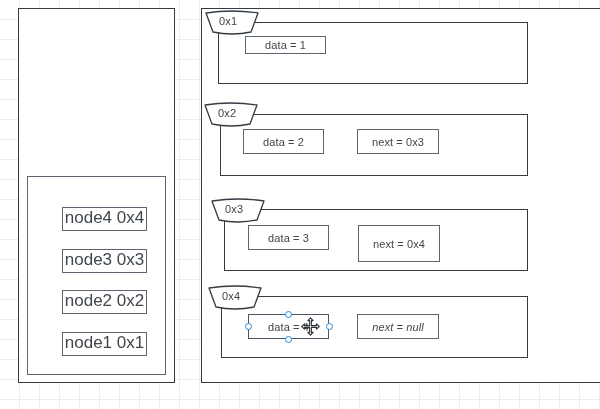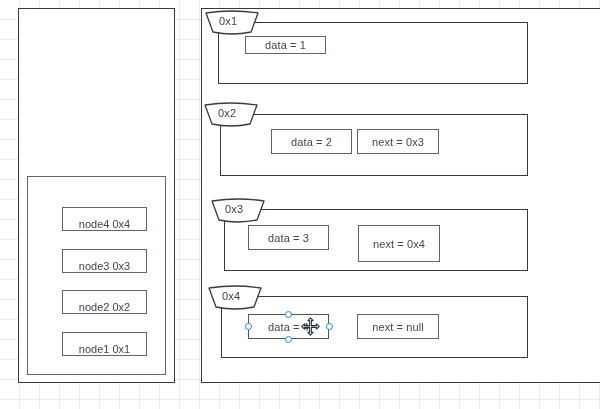--- a/index.html
+++ b/index.html
@@ -42,24 +42,24 @@
     font-size: 11px;
     letter-spacing: 0.1px;
     white-space: nowrap;
   }
   .stack-item {
     position: absolute;
     box-sizing: border-box;
     border: 1.5px solid #5c6670;
     background: #ffffff;
     display: flex;
-    align-items: flex-end;
+    align-items: flex-start;
     justify-content: center;
     color: #40464d;
-    font-size: 11px;
+    font-size: 17px;
     white-space: nowrap;
   }
   
   .addr-tab {
     position: absolute;
     width: 54px;
     height: 26px;
   }
   .addr-tab svg {
     position: absolute;
@@ -134,21 +134,21 @@
     <span>data = 1</span>
   </div>
   <div class="addr-tab" style="left:205px; top:11px;">
     <svg width="54" height="26" viewBox="0 0 54 26">
       <path d="M1 2 Q27 -2 53 2 L46 21 Q27 25 8 21 Z" fill="#ffffff" stroke="#343b43" stroke-width="1.3" stroke-linejoin="round"></path>
     </svg>
     <div class="addr-label">0x1</div>
   </div>
 
   <div class="shape-box" style="left:220px; top:114px; width:308px; height:62px;"></div>
-  <div class="inner-box" style="left:243px; top:129px; width:81px; height:25px;margin-left:28px;">
+  <div class="inner-box" style="left:243px; top:129px; width:81px; height:25px;">
     <span>data = 2</span>
   </div>
   <div class="inner-box" style="left:357px; top:129px; width:82px; height:25px;">
     <span>next = 0x3</span>
   </div>
   <div class="addr-tab" style="left:204px; top:103px;">
     <svg width="54" height="26" viewBox="0 0 54 26">
       <path d="M1 2 Q27 -2 53 2 L46 21 Q27 25 8 21 Z" fill="#ffffff" stroke="#343b43" stroke-width="1.3" stroke-linejoin="round"></path>
     </svg>
     <div class="addr-label">0x2</div>
@@ -165,21 +165,21 @@
     <svg width="54" height="26" viewBox="0 0 54 26">
       <path d="M1 2 Q27 -2 53 2 L46 21 Q27 25 8 21 Z" fill="#ffffff" stroke="#343b43" stroke-width="1.3" stroke-linejoin="round"></path>
     </svg>
     <div class="addr-label">0x3</div>
   </div>
 
   <div class="shape-box" style="left:221px; top:296px; width:307px; height:62px;"></div>
   <div class="inner-box" style="left:248px; top:314px; width:81px; height:25px;">
     <span>data = 4</span>
   </div>
-  <div class="inner-box" style="left:357px; top:314px; width:82px; height:25px;">
+  <div class="inner-box" style="left:357px; top:314px; width:82px; height:25px;font-style:italic;">
     <span>next = null</span>
   </div>
   <div class="addr-tab" style="left:208px; top:286px;">
     <svg width="54" height="26" viewBox="0 0 54 26">
       <path d="M1 2 Q27 -2 53 2 L46 21 Q27 25 8 21 Z" fill="#ffffff" stroke="#343b43" stroke-width="1.3" stroke-linejoin="round"></path>
     </svg>
     <div class="addr-label">0x4</div>
   </div>
 
   <div class="sel-frame" style="left:248px; top:314px; width:81px; height:25px;"></div>

